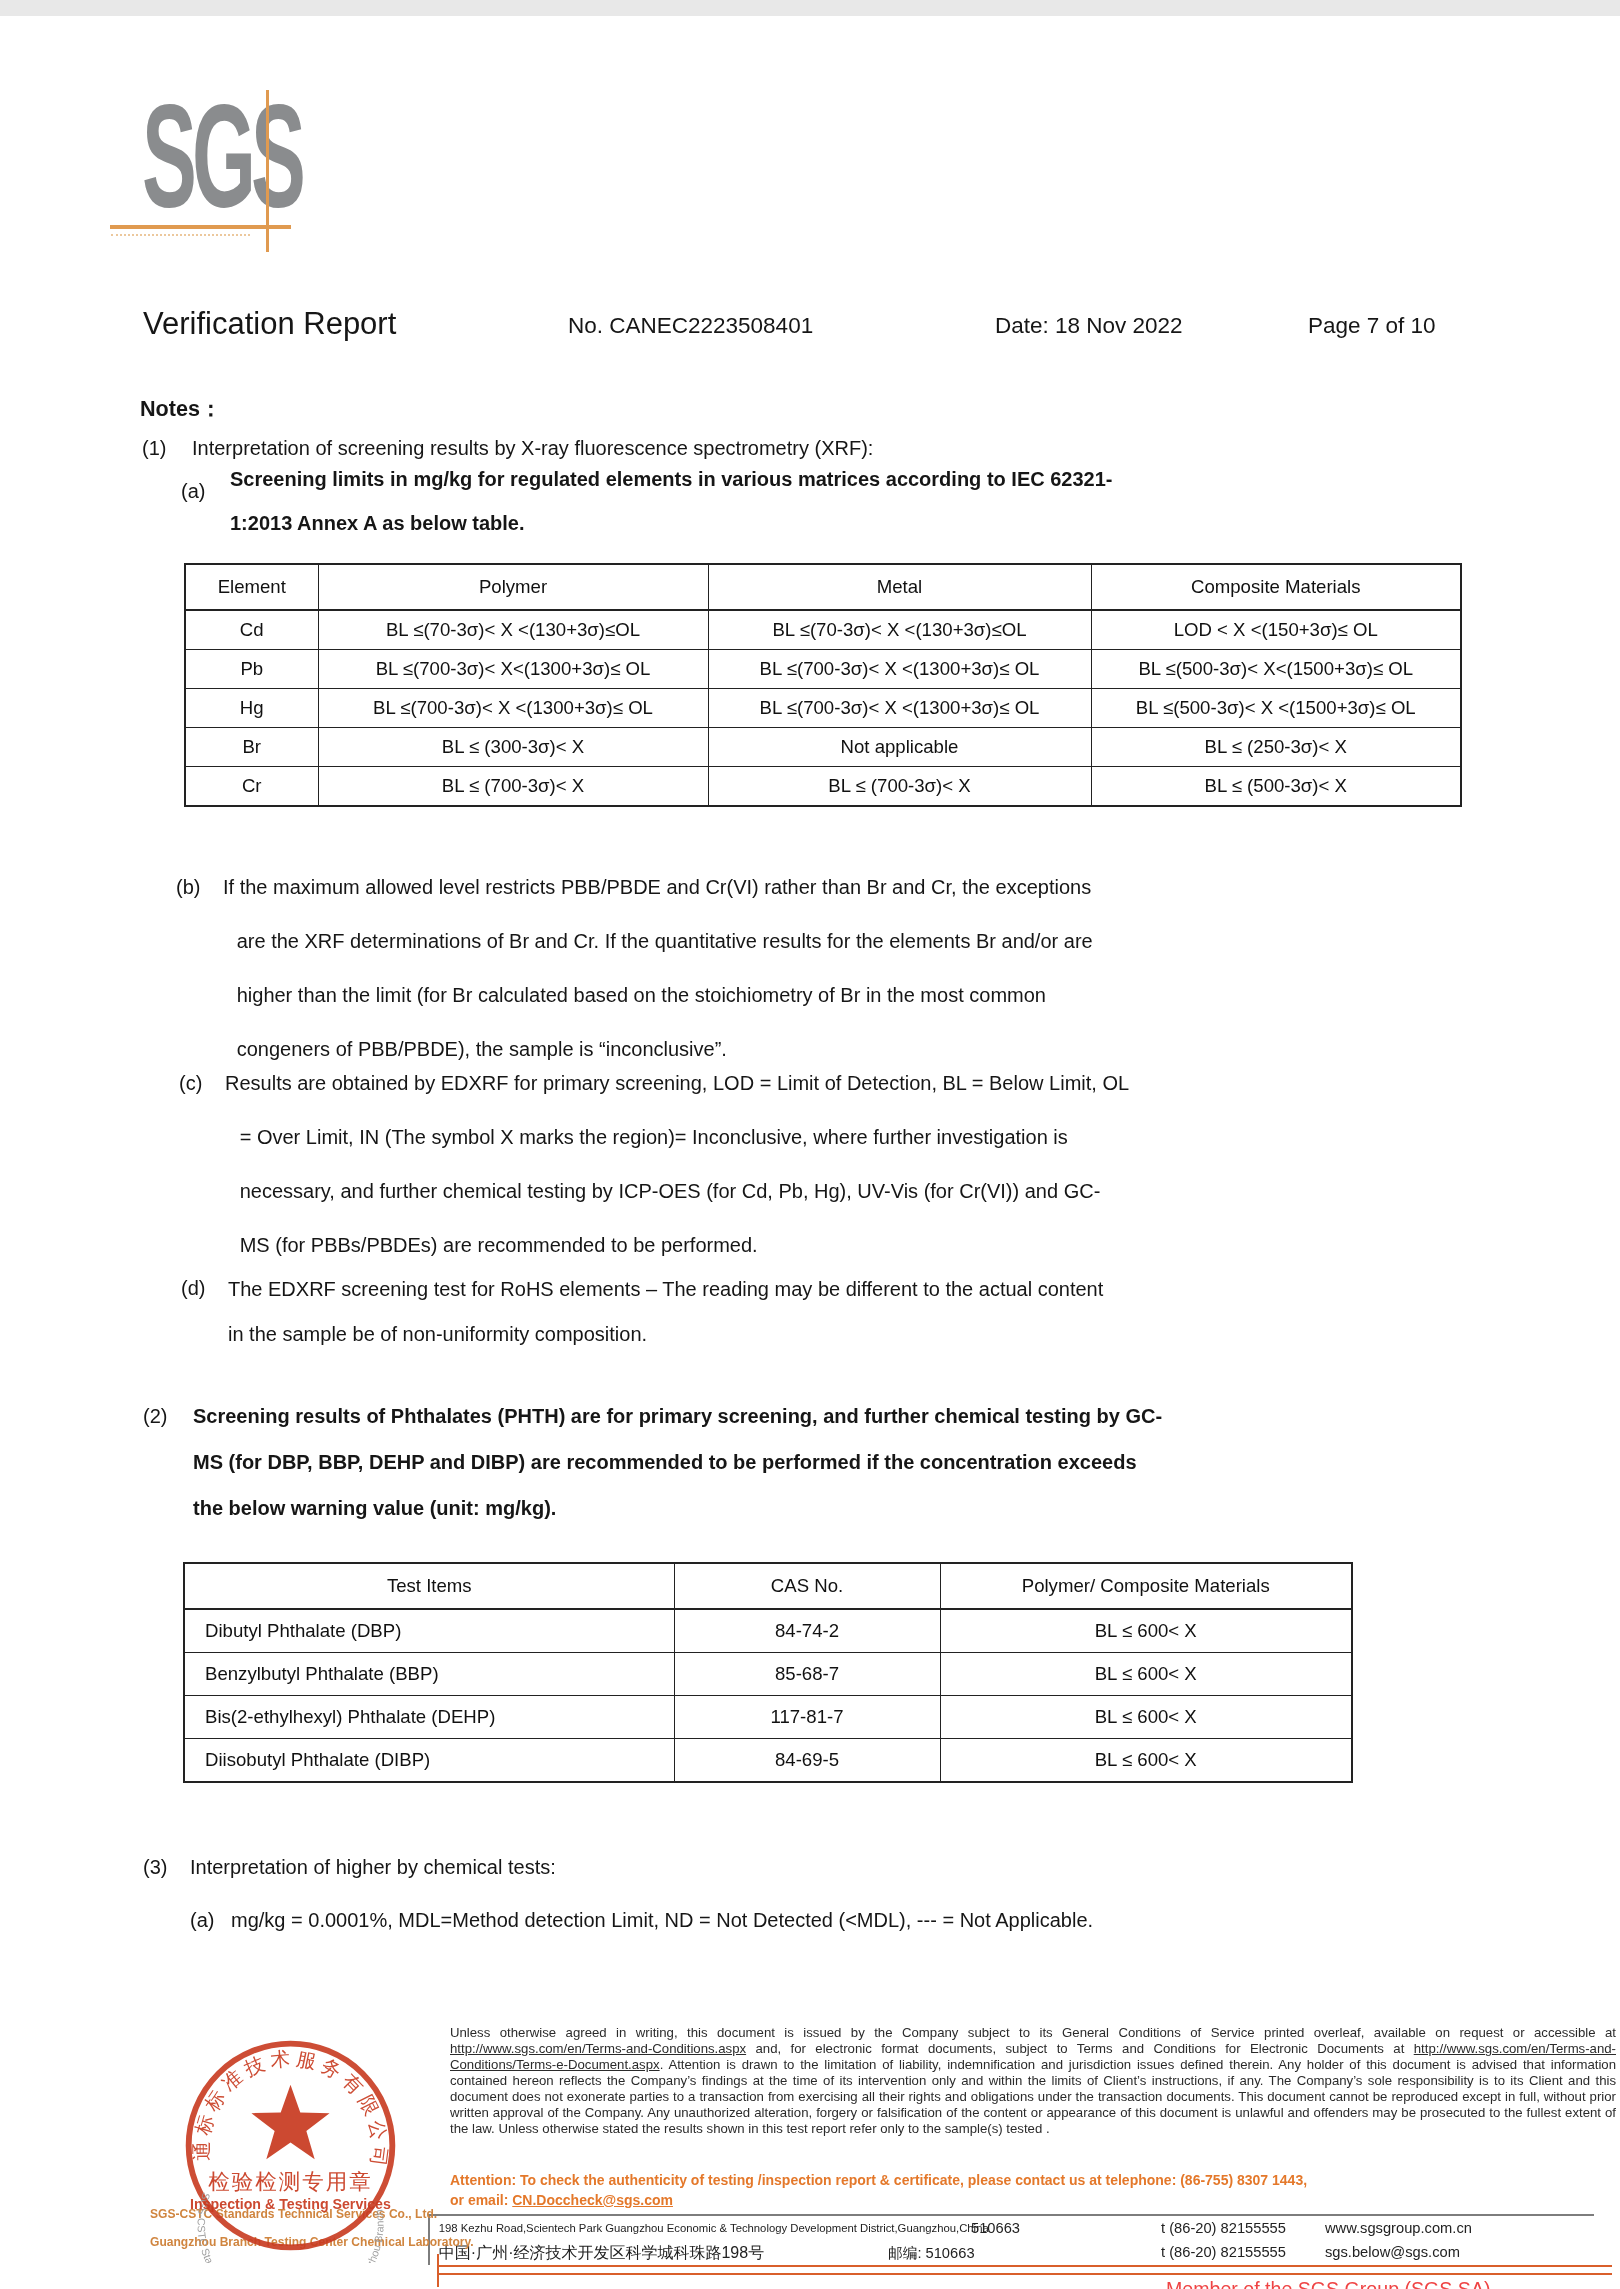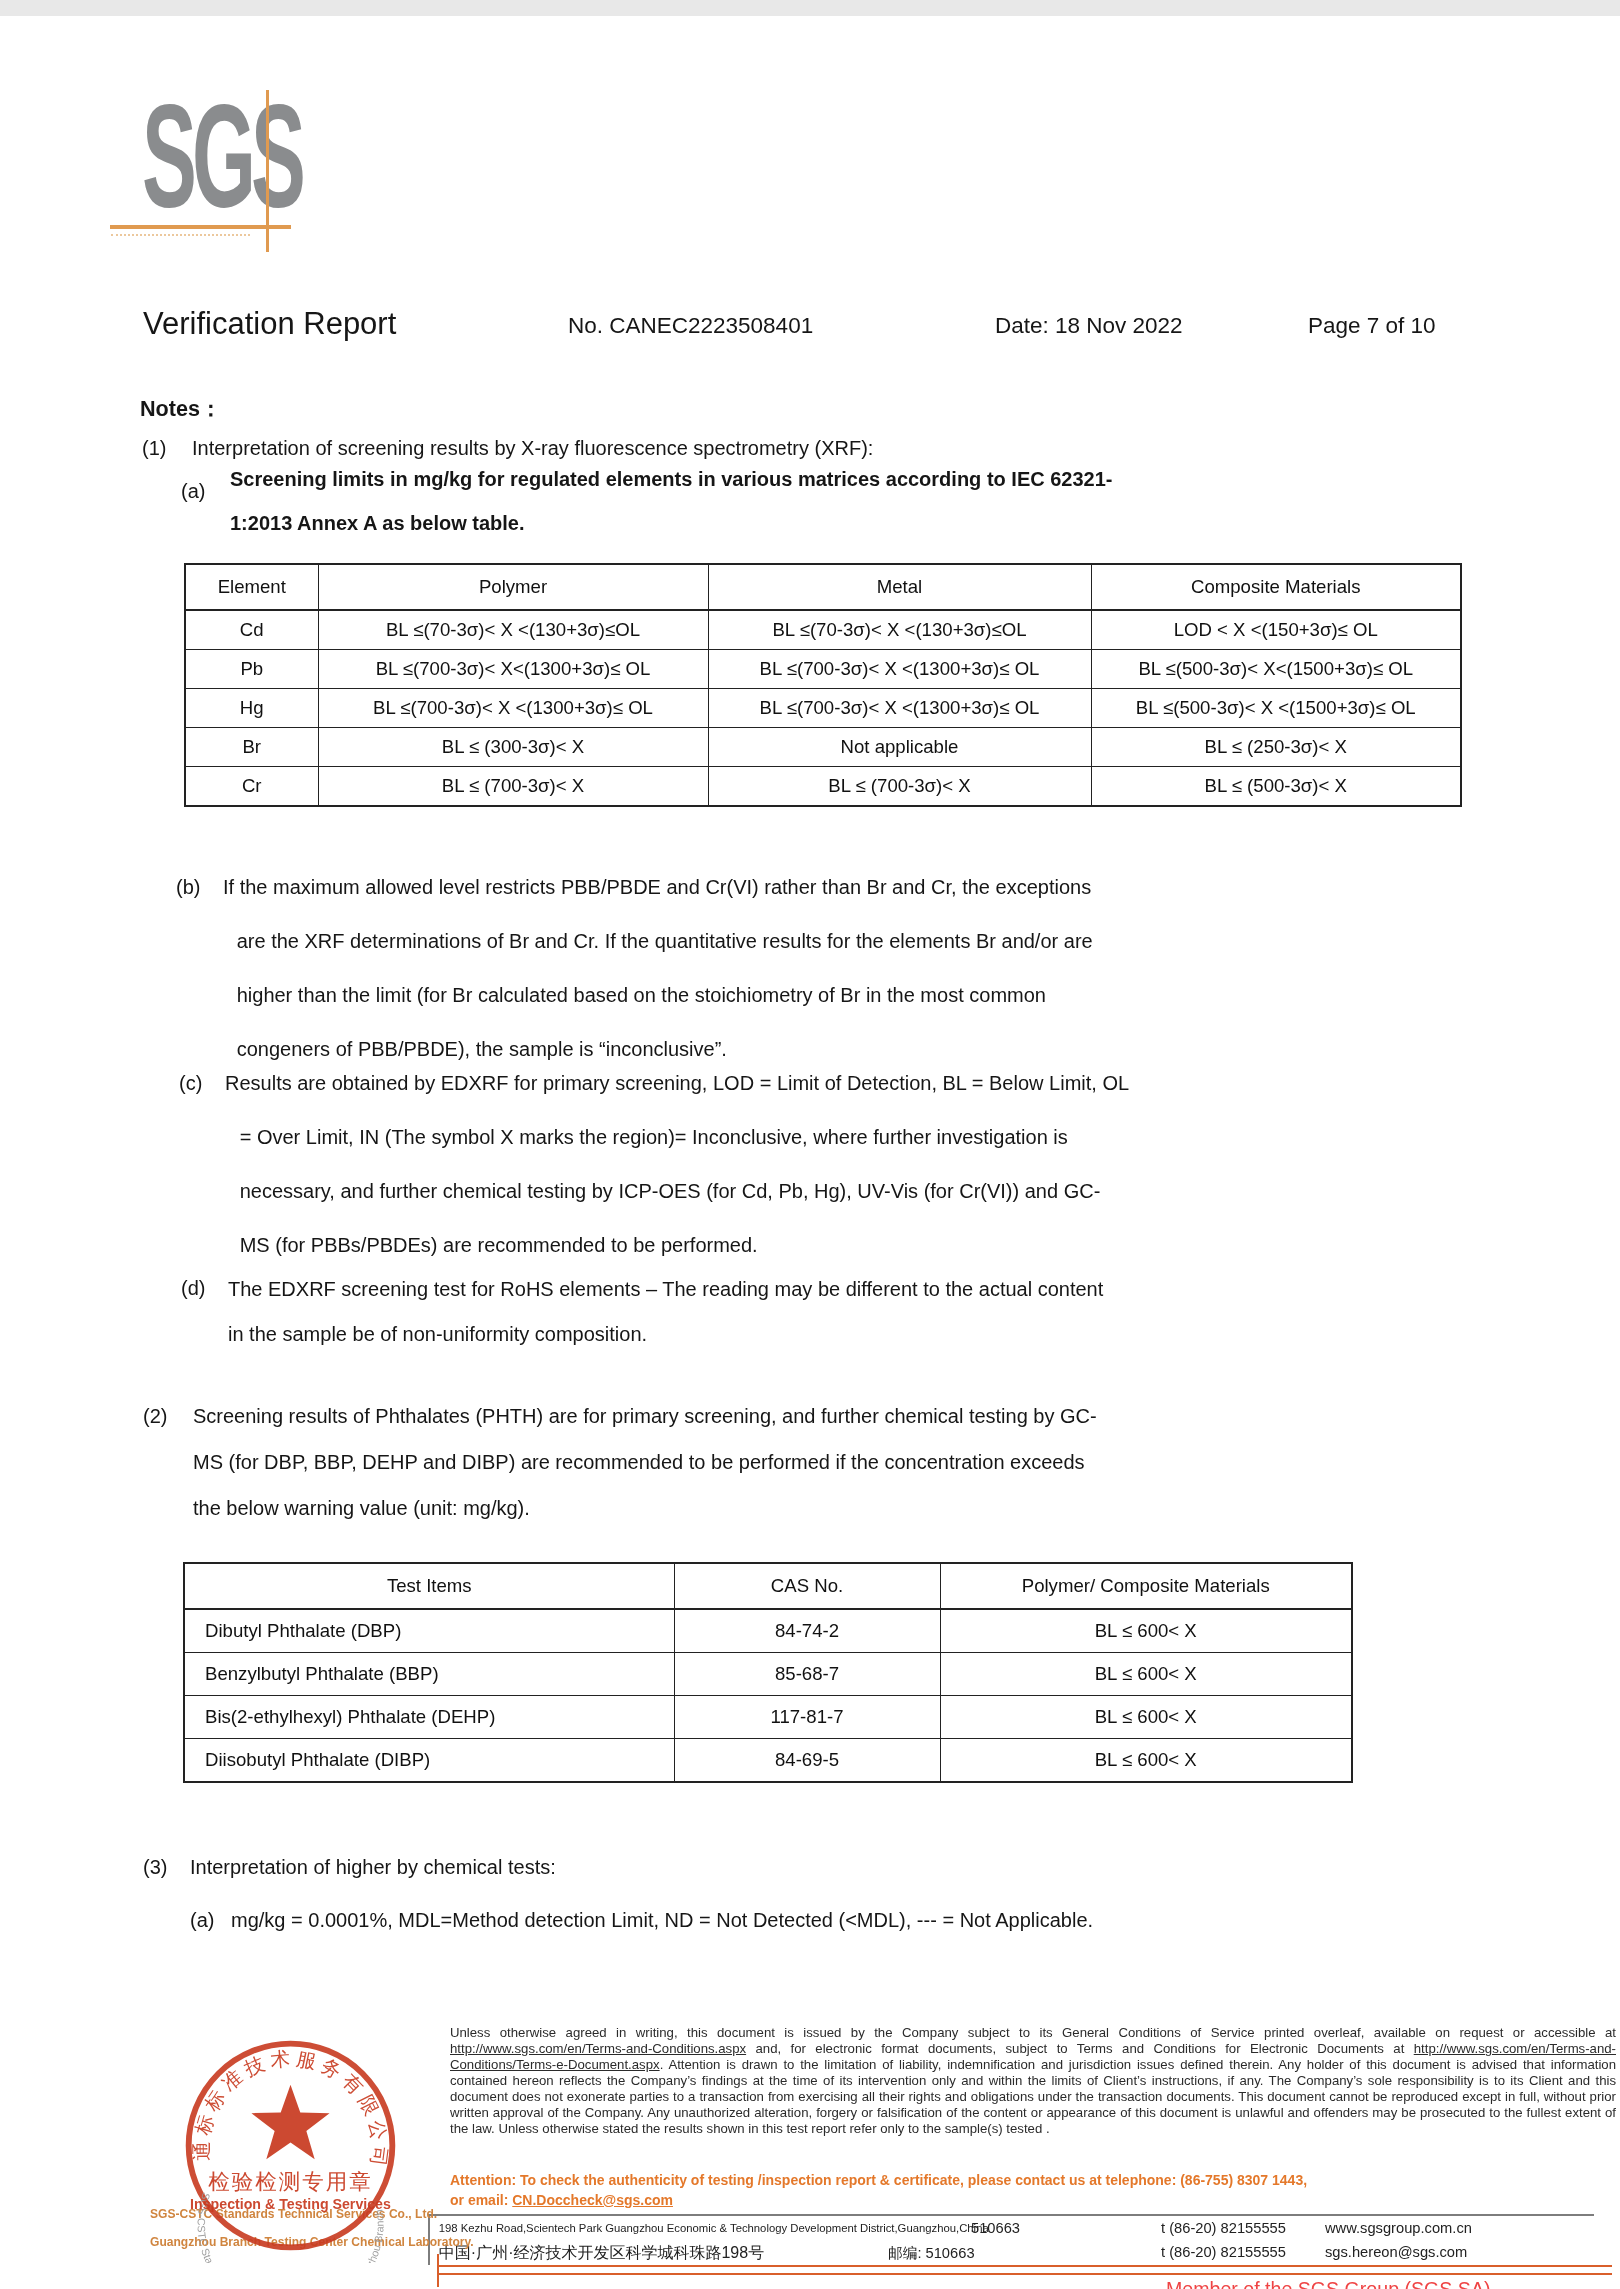--- a/index.html
+++ b/index.html
@@ -22,21 +22,21 @@
   .report-no  { position:absolute; left:568px; top:297px; font-size:22.5px; }
   .report-date{ position:absolute; left:995px; top:297px; font-size:22.5px; }
   .report-page{ position:absolute; left:1308px; top:297px; font-size:22.5px; }
   
   .notes-heading { position:absolute; left:140px; top:378px; font-size:21.6px; font-weight:bold; }
   .nlbl { position:absolute; font-size:20px; }
   .ntxt { position:absolute; font-size:20px; }
   .ml   { white-space:pre-line; }
   .lh45 { line-height:44px; }
   .lh46 { line-height:45px; }
-  .lh47 { line-height:46px; }
+  .lh47 { line-height:46px;font-weight:bold; }
   .lh55 { line-height:54px; }
   .ind14 { padding-left:13.7px; text-indent:-13.7px; }
   .ind15 { padding-left:14.7px; text-indent:-14.7px; }
   
   table.tbl { position:absolute; border-collapse:collapse; table-layout:fixed; font-size:18.6px; color:#111; }
   .tbl th, .tbl td { border:1.5px solid #222; text-align:center; font-weight:normal; padding:0 3.9px; overflow:hidden; }
   .tbl th { height:44px; border-bottom:2.9px double #222; }
   .tbl1 { left:184px; top:547px; width:1276px; border:2px solid #222; }
   .tbl1 td { height:38px; }
   .tbl2 { left:183px; top:1546px; width:1167px; border:2.9px double #222; }
@@ -230,21 +230,21 @@
 or email: </span><span class="u">CN.Doccheck@sgs.com</span></div>
 
   <div class="addr-block">
     <span class="addr-item addr-en">198 Kezhu Road,Scientech Park Guangzhou Economic &amp; Technology Development District,Guangzhou,China</span>
     <span class="addr-item addr-zip">510663</span>
     <span class="addr-item phone1">t (86-20) 82155555</span>
     <span class="addr-item web">www.sgsgroup.com.cn</span>
     <span class="addr-item addr-cn">中国·广州·经济技术开发区科学城科珠路198号</span>
     <span class="addr-item addr-cnzip">邮编: 510663</span>
     <span class="addr-item phone2">t (86-20) 82155555</span>
-    <span class="addr-item email">sgs.hereon@sgs.com</span>
+    <span class="addr-item email">sgs.below@sgs.com</span>
   </div>
 
   <div class="orange-rule"></div>
   <div class="orange-tick"></div>
   <div class="member">Member of the SGS Group (SGS SA)</div>
 
 </div>
 
 
 </body></html>

